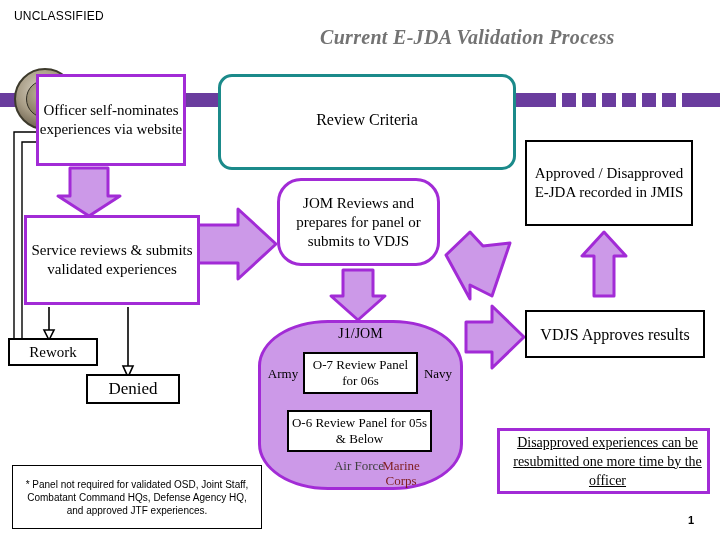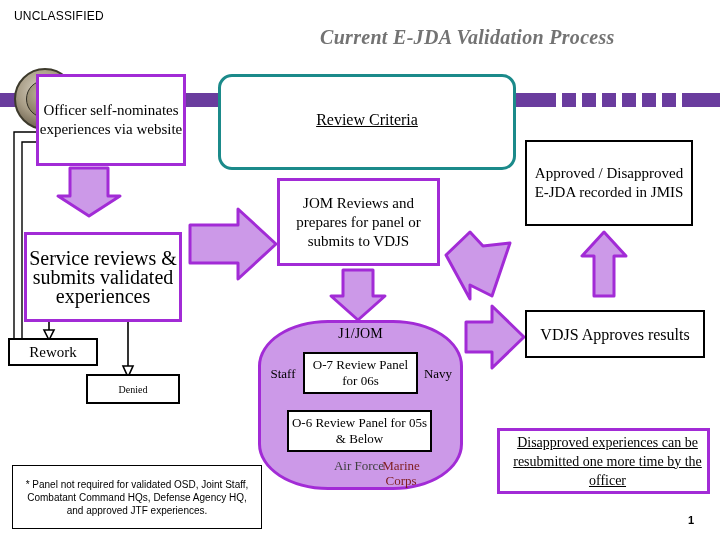--- a/index.html
+++ b/index.html
@@ -91,46 +91,45 @@
   #box-officer {
     left: 36px; top: 74px; width: 150px; height: 92px;
     font-size: 15px; line-height: 19px;
   }
   #box-review-criteria {
     left: 218px; top: 74px; width: 298px; height: 96px;
     font-size: 16px; line-height: 22px;
   }
   #box-review-criteria .rc-title {
     font-size: 16px;
-    text-decoration: underline;
     margin-bottom: 4px;
   }
   #box-service {
-    left: 24px; top: 232px; width: 158px; height: 90px;
-    font-size: 20px; line-height: 19px;
+    left: 24px; top: 215px; width: 176px; height: 90px;
+    font-size: 15px; line-height: 19px;
   }
   #box-jom {
     left: 277px; top: 178px; width: 163px; height: 88px;
-    font-size: 15px; line-height: 19px;
+    font-size: 15px; line-height: 19px; border-radius: 24px;
   }
   #box-approved {
     left: 525px; top: 140px; width: 168px; height: 86px;
     font-size: 15px; line-height: 19px;
   }
   #box-vdjs {
     left: 525px; top: 310px; width: 180px; height: 48px;
     font-size: 16px; line-height: 19px;
   }
   #box-rework {
     left: 8px; top: 338px; width: 90px; height: 28px;
     font-size: 15px;
   }
   #box-denied {
     left: 86px; top: 374px; width: 94px; height: 30px;
-    font-size: 10px;
+    font-size: 17px;
   }
   #box-o7 {
     left: 303px; top: 352px; width: 115px; height: 42px;
     font-size: 13px; line-height: 16px;
   }
   #box-o6 {
     left: 287px; top: 410px; width: 145px; height: 42px;
     font-size: 13px; line-height: 16px;
   }
   #box-disapproved {
@@ -208,21 +207,21 @@
     <div class="seg" style="left:616px;width:6px;"></div>
     <div class="seg" style="left:636px;width:6px;"></div>
     <div class="seg" style="left:656px;width:6px;"></div>
     <div class="seg" style="left:676px;width:6px;"></div>
   </div>
   <div class="abs" id="seal-outer"></div>
   <div class="abs" id="seal-inner"></div>
 
   <div class="abs" id="group-j1jom"></div>
   <div class="abs" id="label-j1jom">J1/JOM</div>
-  <div class="abs" id="label-army">Staff</div>
+  <div class="abs" id="label-army">Army</div>
   <div class="abs" id="label-navy">Navy</div>
   <div class="abs" id="label-airforce">Air Force</div>
   <div class="abs" id="label-marine">Marine Corps</div>
 
   <svg class="abs" id="arrows" viewBox="0 0 720 540">
 
     <polygon points="70,168 108,168 108,196 120,196 89,216 58,196 70,196" fill="#cc99e8" stroke="#a22bd6" stroke-width="3" stroke-linejoin="round"></polygon>
 
     <polygon points="190,225 238,225 238,209 276,244 238,279 238,263 190,263" fill="#cc99e8" stroke="#a22bd6" stroke-width="3" stroke-linejoin="round"></polygon>
 

